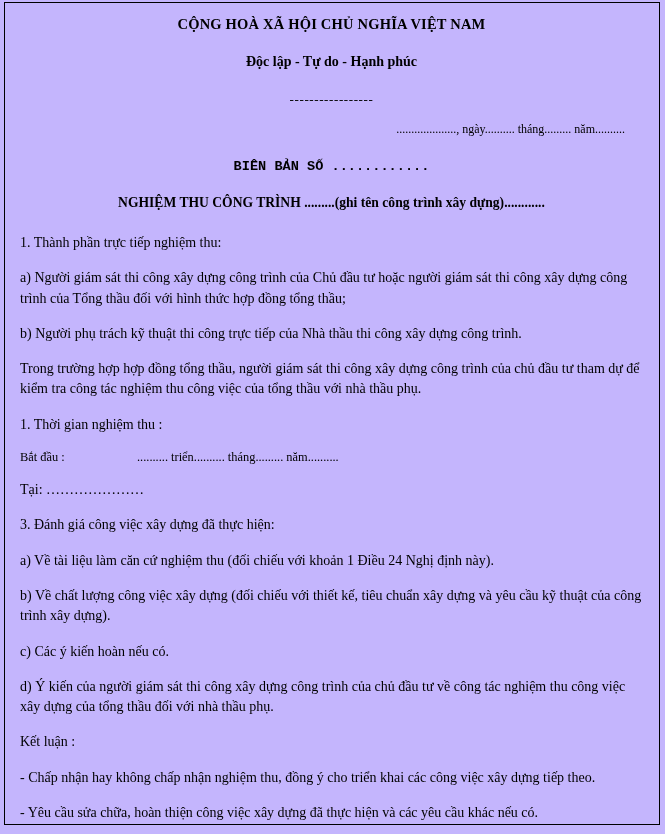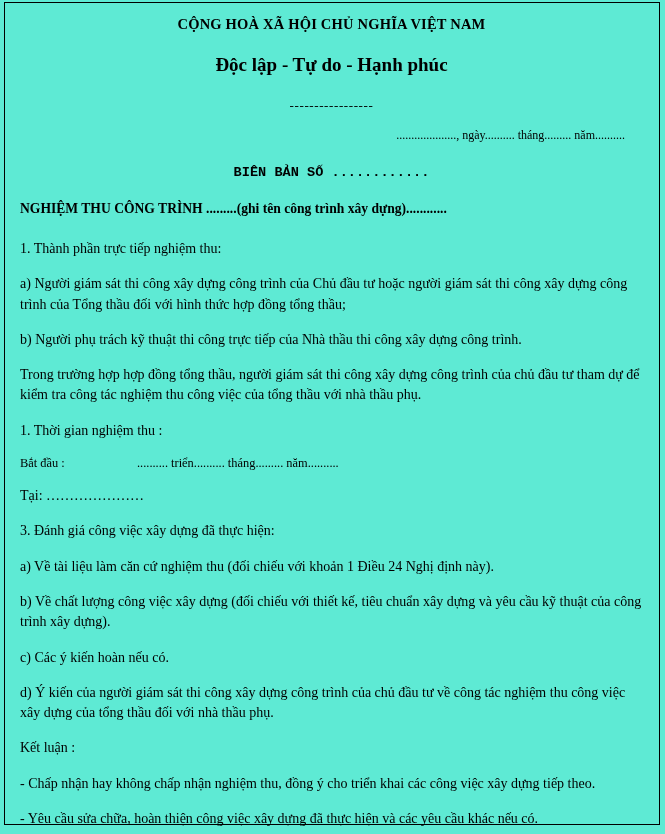--- a/index.html
+++ b/index.html
@@ -10,21 +10,21 @@
   }
   body {
     font-family: "Liberation Serif", "DejaVu Serif", serif;
     color: #000000;
   }
   .page {
     position: relative;
     width: 665px;
     height: 834px;
     box-sizing: border-box;
-    background: #5eead4;
+    background: #c4b5fd;
     overflow: hidden;
   }
   .page-frame {
     position: absolute;
     left: 4px;
     top: 2px;
     width: 656px;
     height: 823px;
     border: 1px solid #000000;
     box-sizing: border-box;
@@ -41,21 +41,21 @@
   .national-heading {
     text-align: center;
     font-weight: bold;
     font-size: 14.5px;
     letter-spacing: 0.2px;
     margin-top: 6px;
   }
   .motto {
     text-align: center;
     font-weight: bold;
-    font-size: 19px;
+    font-size: 14px;
     margin-top: 21px;
   }
   .rule-dashes {
     text-align: center;
     font-size: 13px;
     letter-spacing: 0.6px;
     margin-top: 22px;
     font-family: "Liberation Serif", "DejaVu Serif", serif;
   }
   .date-line {
@@ -67,21 +67,21 @@
 
   
   .doc-number {
     text-align: center;
     font-weight: bold;
     font-size: 13.6px;
     margin-top: 22px;
     font-family: Liberation Mono, monospace;
   }
   .doc-title {
-    text-align: left;
+    text-align: center;
     font-weight: bold;
     font-size: 13.6px;
     margin-top: 21px;
   }
 
   
   .body-block {
     margin-top: 22px;
   }
   p.para {

